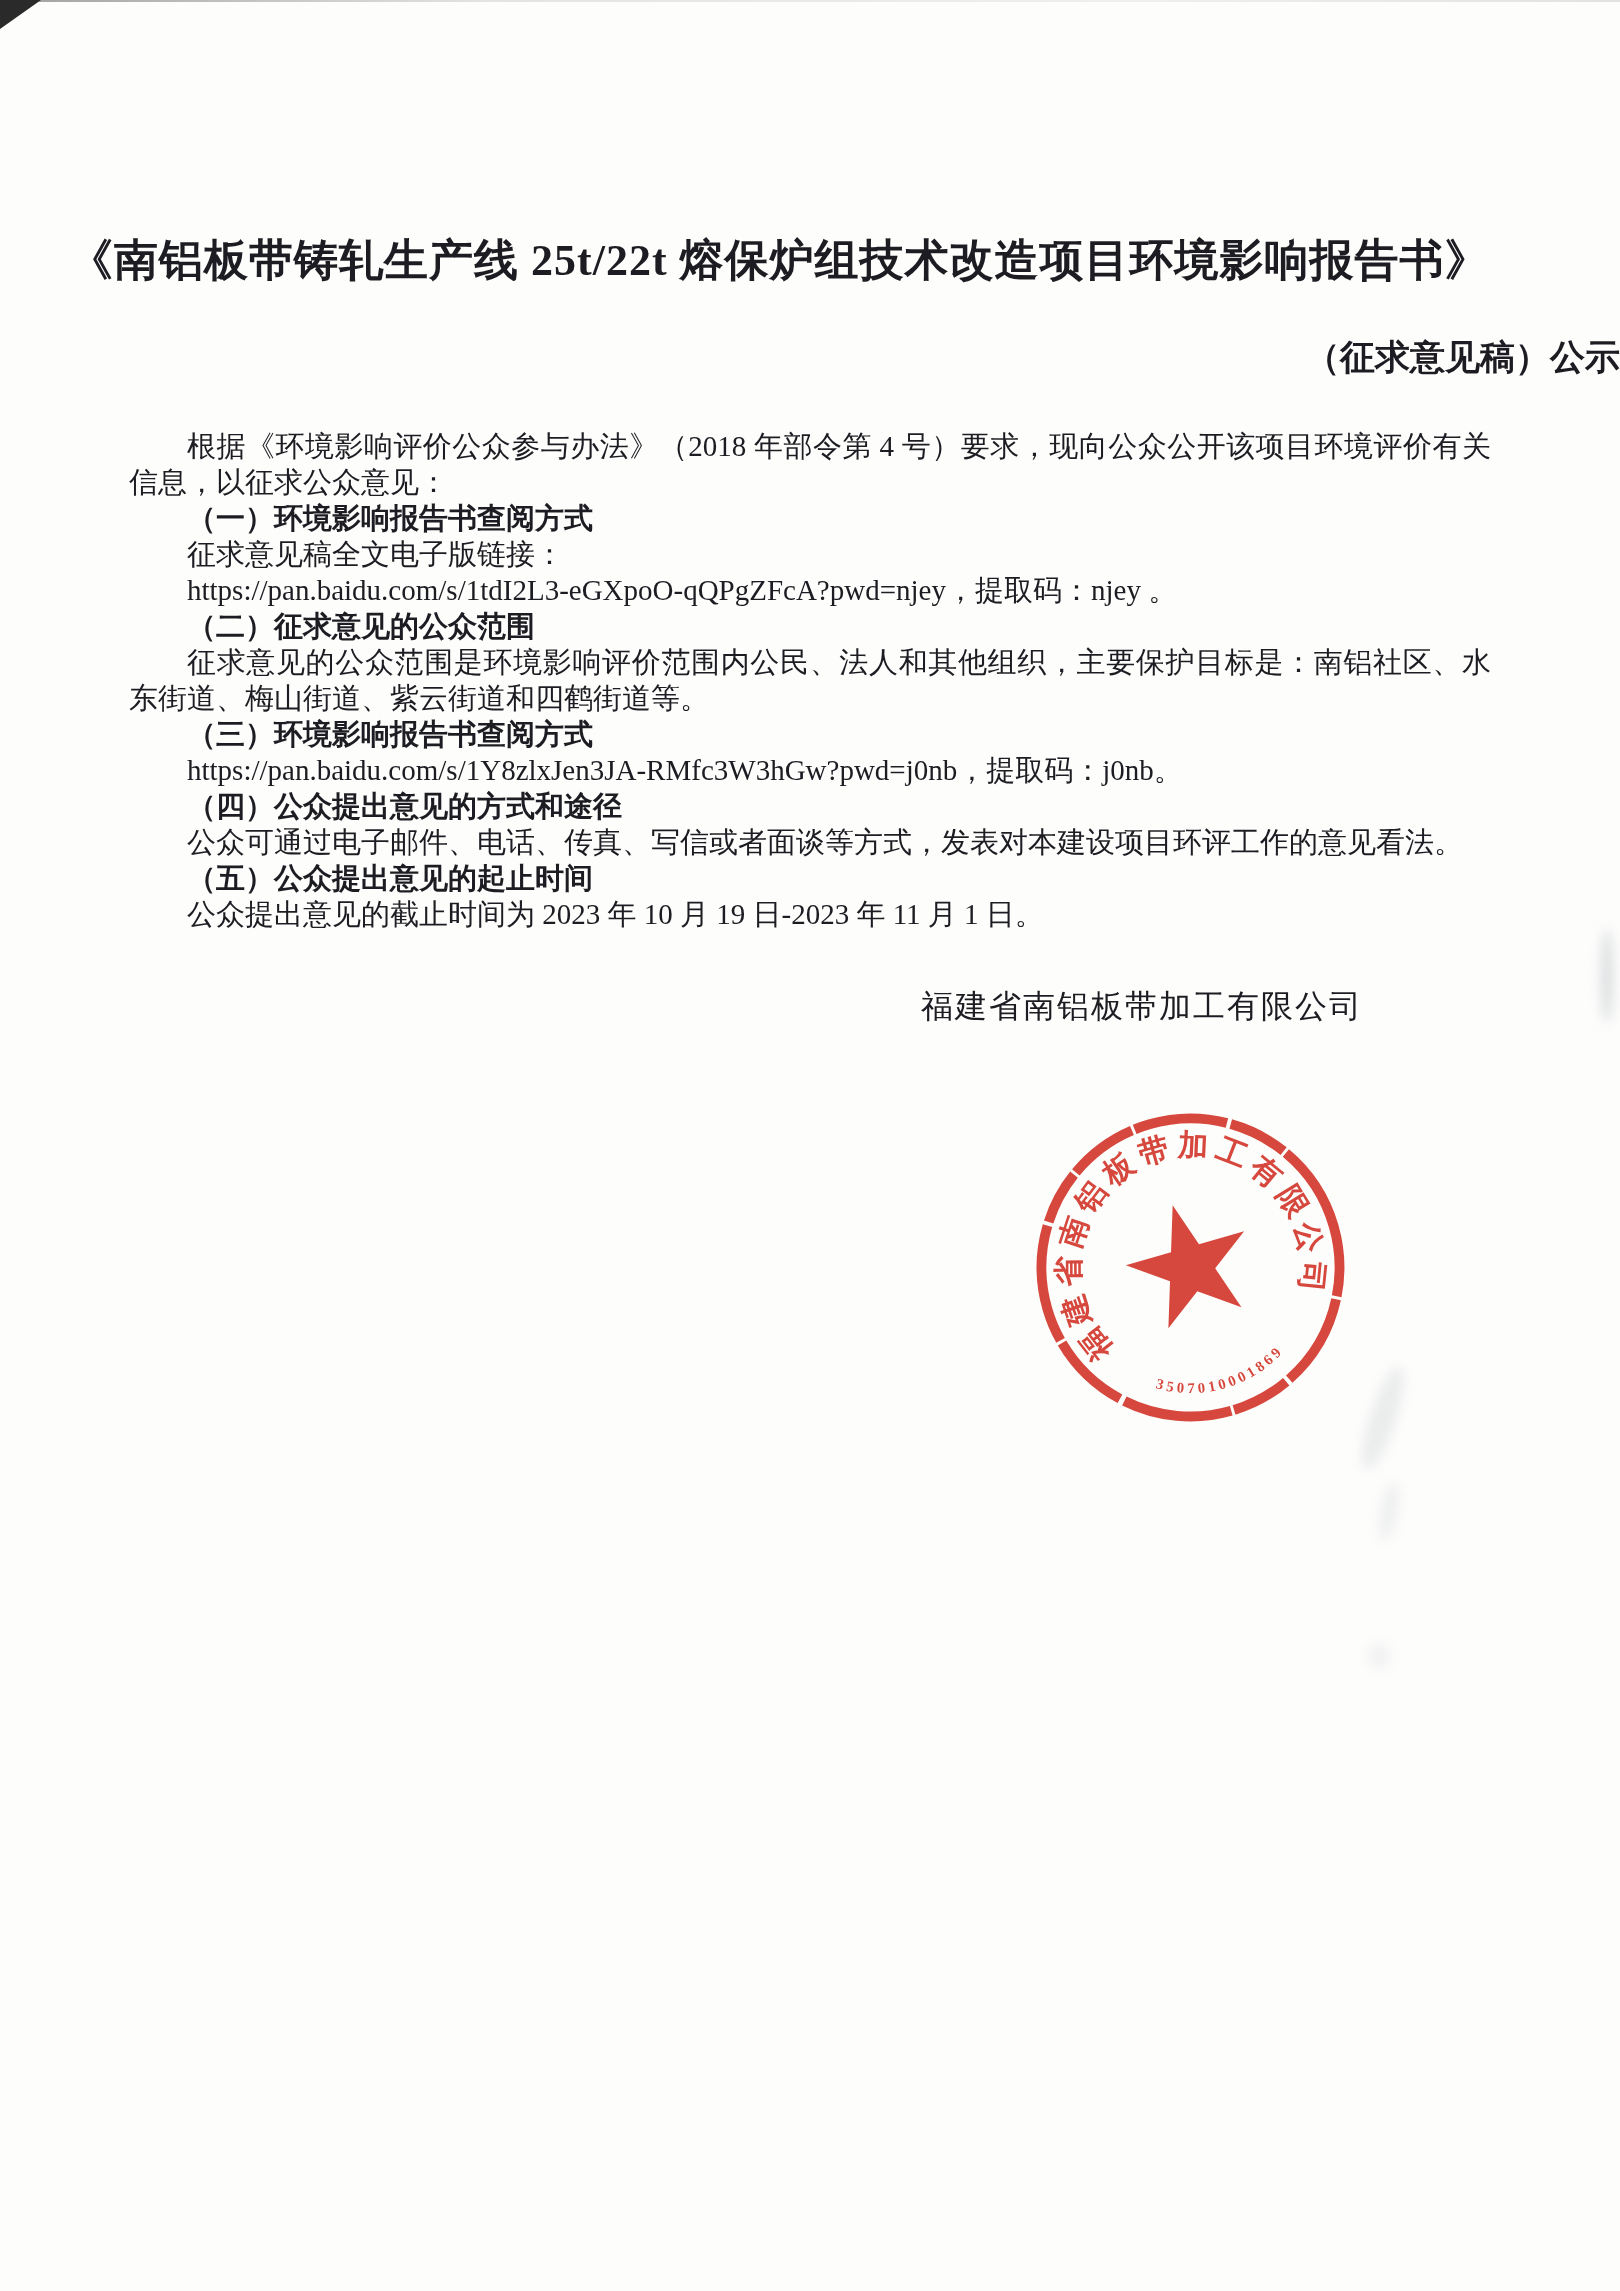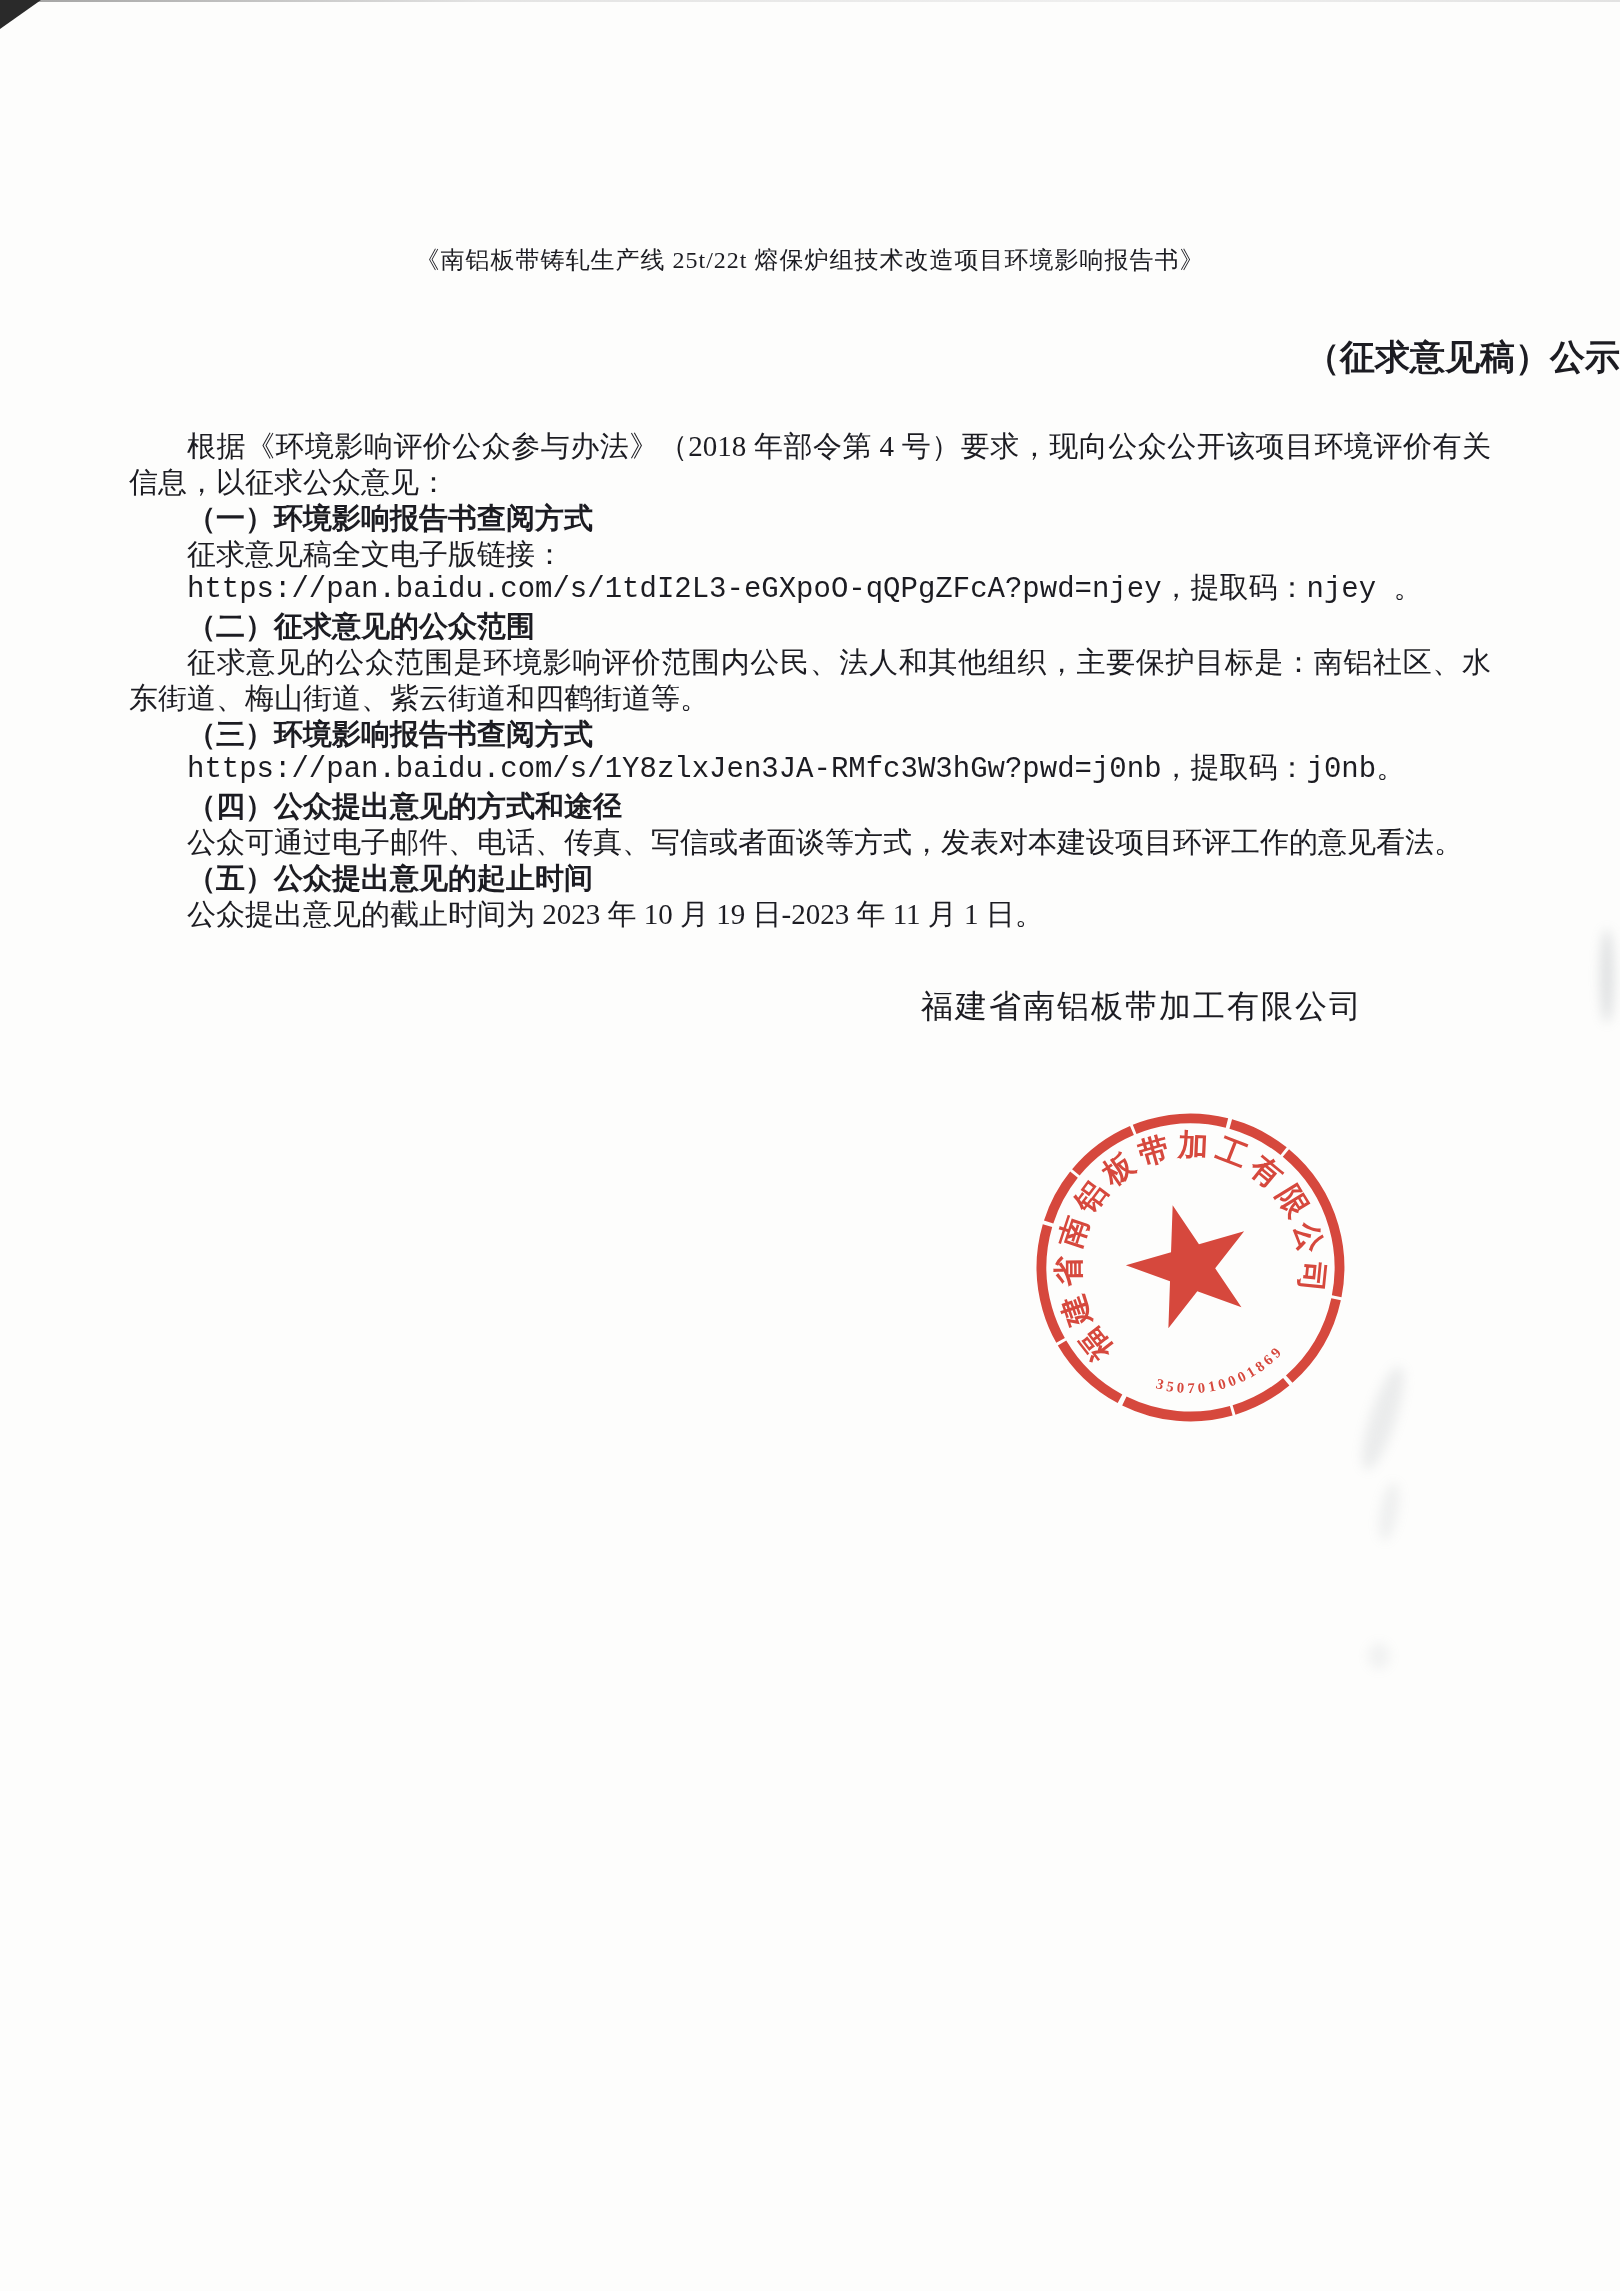--- a/index.html
+++ b/index.html
@@ -38,23 +38,22 @@
     filter: blur(5.9px);
   }
   .smudge.s1 { left: 1600px; top: 929px;  width: 13.7px; height: 94px;  opacity: .30; }
   .smudge.s2 { left: 1370px; top: 1364px; width: 25.5px; height: 108px; opacity: .18; transform: rotate(18deg); }
   .smudge.s3 { left: 1380px; top: 1482px; width: 17.6px; height: 59px;  opacity: .14; transform: rotate(10deg); }
   .smudge.s4 { left: 1368px; top: 1643px; width: 21.6px; height: 25.5px;  opacity: .12; }
 
   .title {
     margin: 0;
     padding: 238px 69px 0 69px;
-    text-align: center;
-    font-size: 24px;
-    font-weight: 400;
+    font-size: 44px;
+    font-weight: 700;
     letter-spacing: 1px;
     line-height: 45px;
   }
   .subtitle {
     margin: 0;
     padding-top: 55px;
     text-align: right;
     font-size: 35px;
     font-weight: 700;
     line-height: 39px;
@@ -67,21 +66,21 @@
     text-align: justify;
   }
   .doc-body p {
     margin: 0;
     text-indent: 2em;
   }
   .doc-body p.heading {
     font-weight: 700;
   }
   .doc-body p.link-line {
-    font-family: Liberation Mono, monospace;
+    font-family: Liberation Serif, serif;
   }
   .signature {
     margin-top: 53px;
     padding-right: 257px;
     text-align: right;
     font-size: 32px;
     letter-spacing: 2px;
   }
   .stamp {
     position: absolute;

